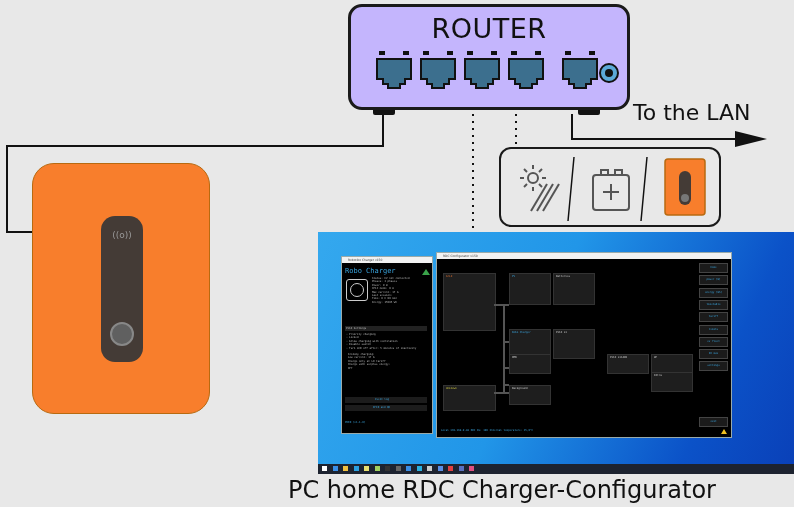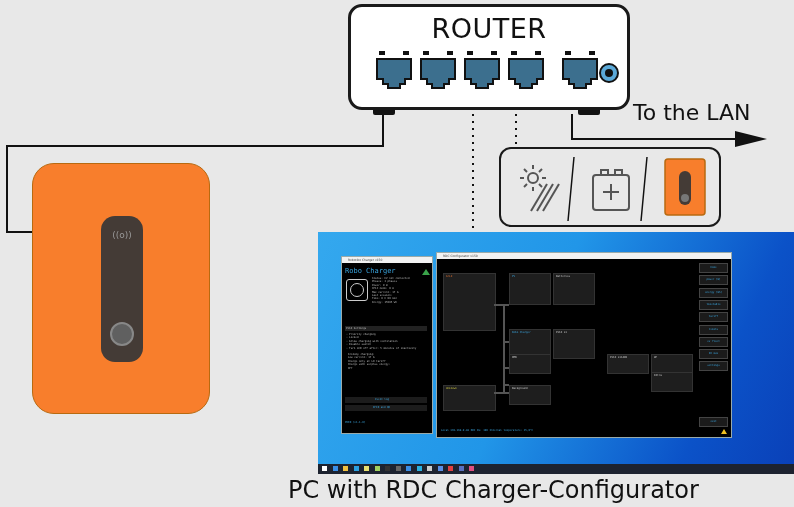--- a/index.html
+++ b/index.html
@@ -1,20 +1,20 @@
 <!DOCTYPE html>
 <html><head>
 <meta charset="utf-8">
 <style>
   html,body{margin:0;padding:0;}
   body{width:794px;height:507px;background:#e8e8e8;position:relative;overflow:hidden;font-family:"DejaVu Sans",sans-serif;}
   .abs{position:absolute;}
   svg{position:absolute;left:0;top:0;}
   
-  #router{left:348px;top:4px;width:282px;height:106px;background:#ffffff;border:3px solid #1a1a1a;border-radius:14px;box-sizing:border-box;}
+  #router{left:348px;top:4px;width:282px;height:106px;background:#c4b5fd;border:3px solid #1a1a1a;border-radius:14px;box-sizing:border-box;}
   #router-title{left:0;top:6px;width:100%;text-align:center;font-size:27px;color:#111;letter-spacing:0.5px;}
   .port{position:absolute;top:44px;width:36px;height:42px;}
   #lan-label{left:633px;top:100px;font-size:22px;color:#111;}
   
   #panel{left:499px;top:147px;width:222px;height:80px;border:2px solid #1a1a1a;border-radius:12px;box-sizing:border-box;background:#e8e8e8;}
   
   #charger{left:32px;top:163px;width:178px;height:251px;background:#f87e2c;border:1.5px solid #b86a10;border-radius:22px;box-sizing:border-box;}
   #charger-strip{left:68px;top:52px;width:42px;height:146px;background:#443b36;border-radius:14px;}
   
   #desktop{left:318px;top:232px;width:476px;height:242px;background:linear-gradient(115deg,#34a8ee 0%,#2196e8 45%,#0b52c8 80%,#0a40b8 100%);}
@@ -256,13 +256,13 @@
       <div class="navbtn" style="top: 71.5px;">limits</div>
       <div class="navbtn" style="top: 83.8px;">ev fleet</div>
       <div class="navbtn" style="top: 96.1px;">IO mux</div>
       <div class="navbtn" style="top: 108.4px;">settings</div>
       <div class="navbtn" style="top: 164px;">exit</div>
     </div>
   <div class="tiny" style="left:4px;top:176px;color:#39a3dc;">Local 192.168.0.88   RDC Rx: 100   Internal temperature: 35,0°C</div>
   <div class="abs" style="left:284px;top:176px;width:0;height:0;border-left:3px solid transparent;border-right:3px solid transparent;border-bottom:5px solid #f0c020;"></div>
 </div>
 
-<div id="caption" class="abs">PC with RDC Charger-Configurator</div>
+<div id="caption" class="abs">PC home RDC Charger-Configurator</div>
 
 </body></html>

